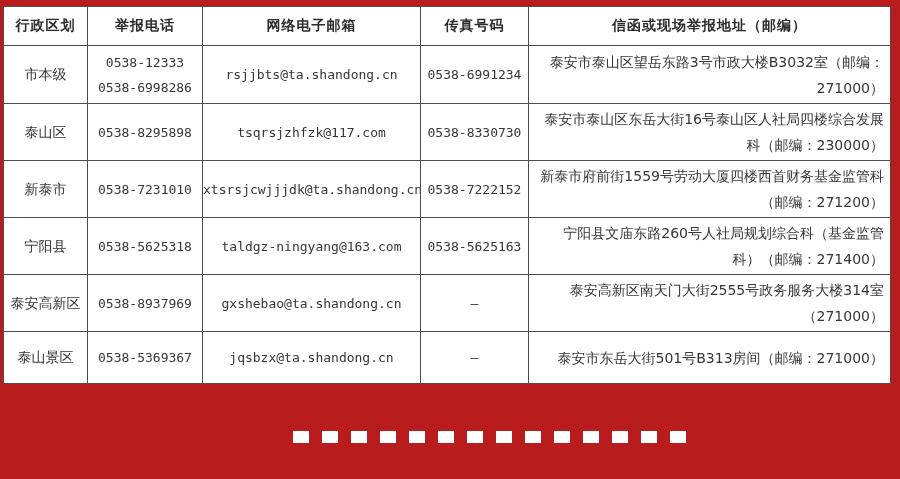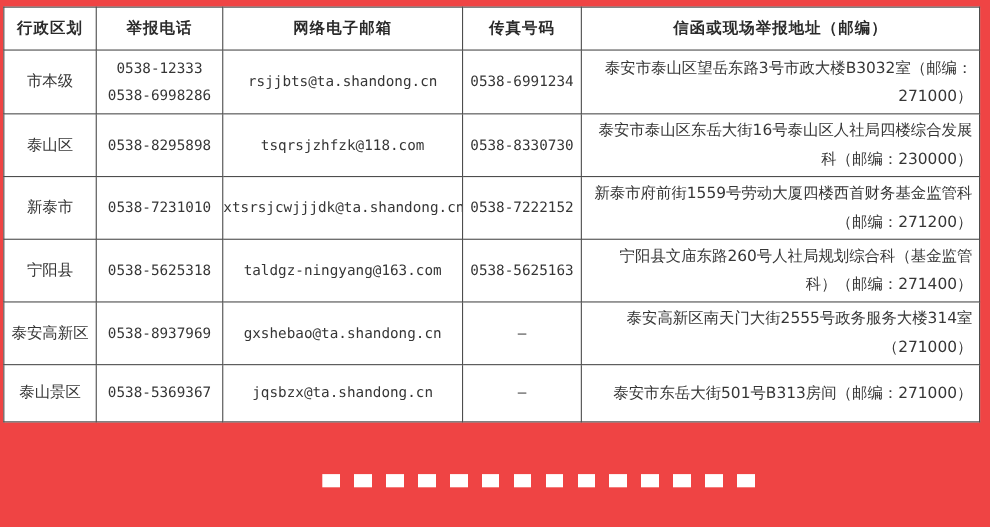--- a/index.html
+++ b/index.html
@@ -1,19 +1,19 @@
 <!DOCTYPE html>
 <html><head>
 <meta charset="utf-8">
 <style>
   html,body{margin:0;padding:0;}
   body{width:900px;height:479px;background:#ffffff;}
   .stage{
     position:relative;width:900px;height:479px;overflow:hidden;
-    background:#ef4444;color:#333333;
+    background:#b91c1c;color:#333333;
     font-family:"DejaVu Sans","Liberation Sans",sans-serif;
   }
   table.contact{
     position:absolute;left:3px;top:6px;width:887px;
     border-collapse:collapse;table-layout:fixed;
     background:#ffffff;
   }
   col.c1{width:84px}
   col.c2{width:115px}
   col.c3{width:218px}
@@ -83,21 +83,21 @@
         </td>
         <td class="num">rsjjbts@ta.shandong.cn</td>
         <td class="num">0538-6991234</td>
         <td class="address">泰安市泰山区望岳东路3号市政大楼B3032室（邮编：271000）</td>
       </tr>
       <tr>
         <td>泰山区</td>
         <td class="num">
           <span class="ln">0538-8295898</span>
         </td>
-        <td class="num">tsqrsjzhfzk@118.com</td>
+        <td class="num">tsqrsjzhfzk@117.com</td>
         <td class="num">0538-8330730</td>
         <td class="address">泰安市泰山区东岳大街16号泰山区人社局四楼综合发展科（邮编：230000）</td>
       </tr>
       <tr>
         <td>新泰市</td>
         <td class="num">
           <span class="ln">0538-7231010</span>
         </td>
         <td class="num">xtsrsjcwjjjdk@ta.shandong.cn</td>
         <td class="num">0538-7222152</td>

